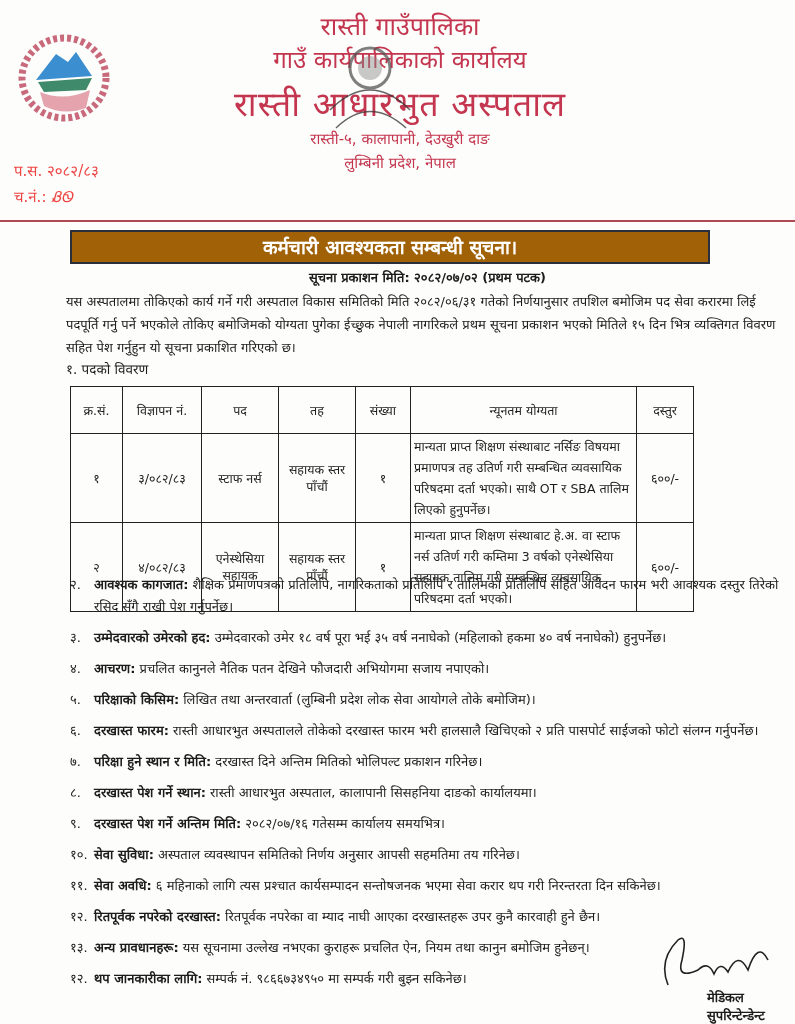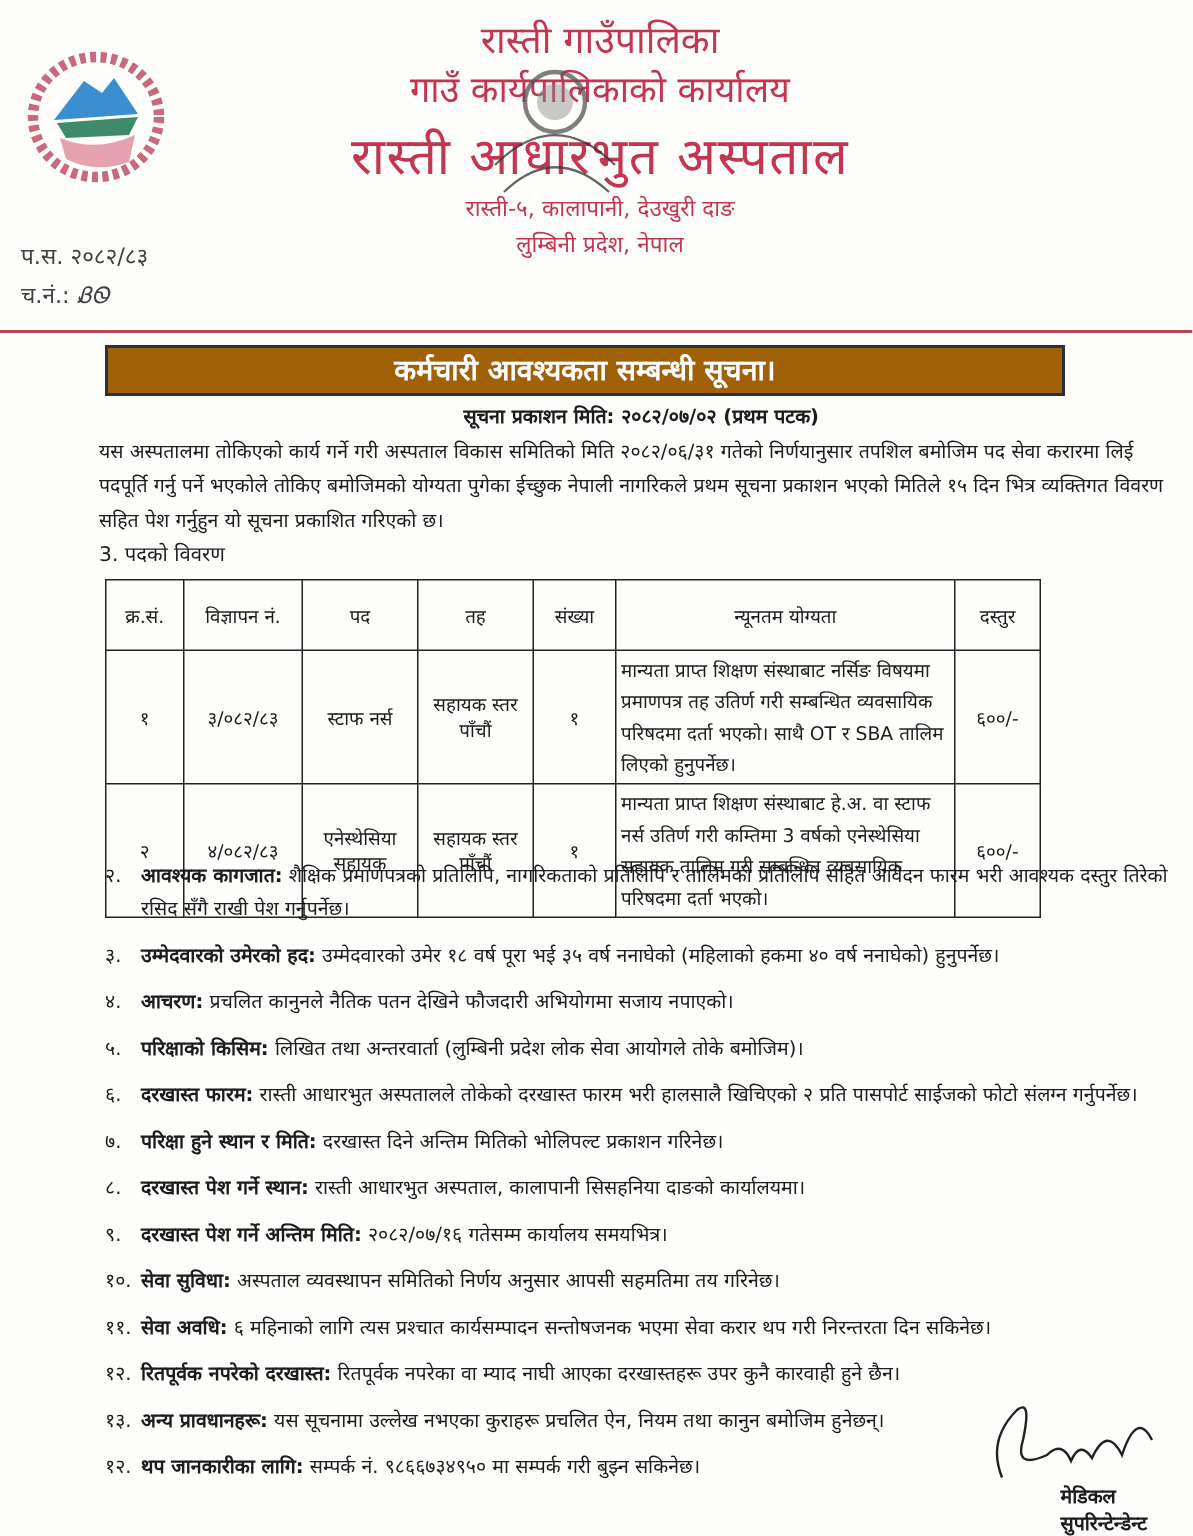--- a/index.html
+++ b/index.html
@@ -12,21 +12,21 @@
   }
   .header { position: absolute; left: 0; top: 0; width: 795px; height: 210px; }
   .emblem { position: absolute; left: 16px; top: 30px; width: 96px; height: 92px; }
   .head-lines { position: absolute; left: 180px; width: 440px; text-align: center; color: #c4364f; }
   .hl1 { top: 8px; font-size: 25px; }
   .hl2 { top: 42px; font-size: 24px; }
   .hl3 { top: 80px; font-size: 34px; letter-spacing: 1px; }
   .hl4 { top: 128px; font-size: 15px; }
   .hl5 { top: 152px; font-size: 15px; }
   .stamp { position: absolute; left: 322px; top: 40px; width: 96px; height: 110px; opacity: 0.75; }
-  .ref { position: absolute; left: 14px; color: #404040; font-size: 15px; }
+  .ref { position: absolute; left: 14px; color: #ef4444; font-size: 15px; }
   .ref1 { top: 160px; }
   .ref2 { top: 186px; }
   .ref .sig { font-family: "DejaVu Serif", serif; font-style: italic; }
   .rule { position: absolute; left: 0; top: 220px; width: 795px; height: 2px; background: #b04a52; }
 
   .banner {
     position: absolute; left: 70px; top: 230px; width: 640px; height: 34px;
     background: #a16207; border: 2px solid #2a2f3c; box-sizing: border-box;
     color: #ffffff; text-align: center; font-size: 19px; line-height: 30px; font-weight: bold;
   }
@@ -84,21 +84,21 @@
     <span>च.नं.:</span>
     <span class="sig">ᏰᏫ</span>
   </div>
   <div class="rule"></div>
 </div>
 
 <div class="banner">कर्मचारी आवश्यकता सम्बन्धी सूचना।</div>
 <div class="pubdate">सूचना प्रकाशन मिति: २०८२/०७/०२ (प्रथम पटक)</div>
 <div class="intro">यस अस्पतालमा तोकिएको कार्य गर्ने गरी अस्पताल विकास समितिको मिति २०८२/०६/३१ गतेको निर्णयानुसार तपशिल बमोजिम पद सेवा करारमा लिई पदपूर्ति गर्नु पर्ने भएकोले तोकिए बमोजिमको योग्यता पुगेका ईच्छुक नेपाली नागरिकले प्रथम सूचना प्रकाशन भएको मितिले १५ दिन भित्र व्यक्तिगत विवरण सहित पेश गर्नुहुन यो सूचना प्रकाशित गरिएको छ।</div>
 
-<div class="sec1">3.  पदको विवरण</div>
+<div class="sec1">१.  पदको विवरण</div>
 
 <table class="posts">
   <thead>
     <tr>
       <th class="c0">क्र.सं.</th>
       <th class="c1">विज्ञापन नं.</th>
       <th class="c2">पद</th>
       <th class="c3">तह</th>
       <th class="c4">संख्या</th>
       <th class="c5">न्यूनतम योग्यता</th>

